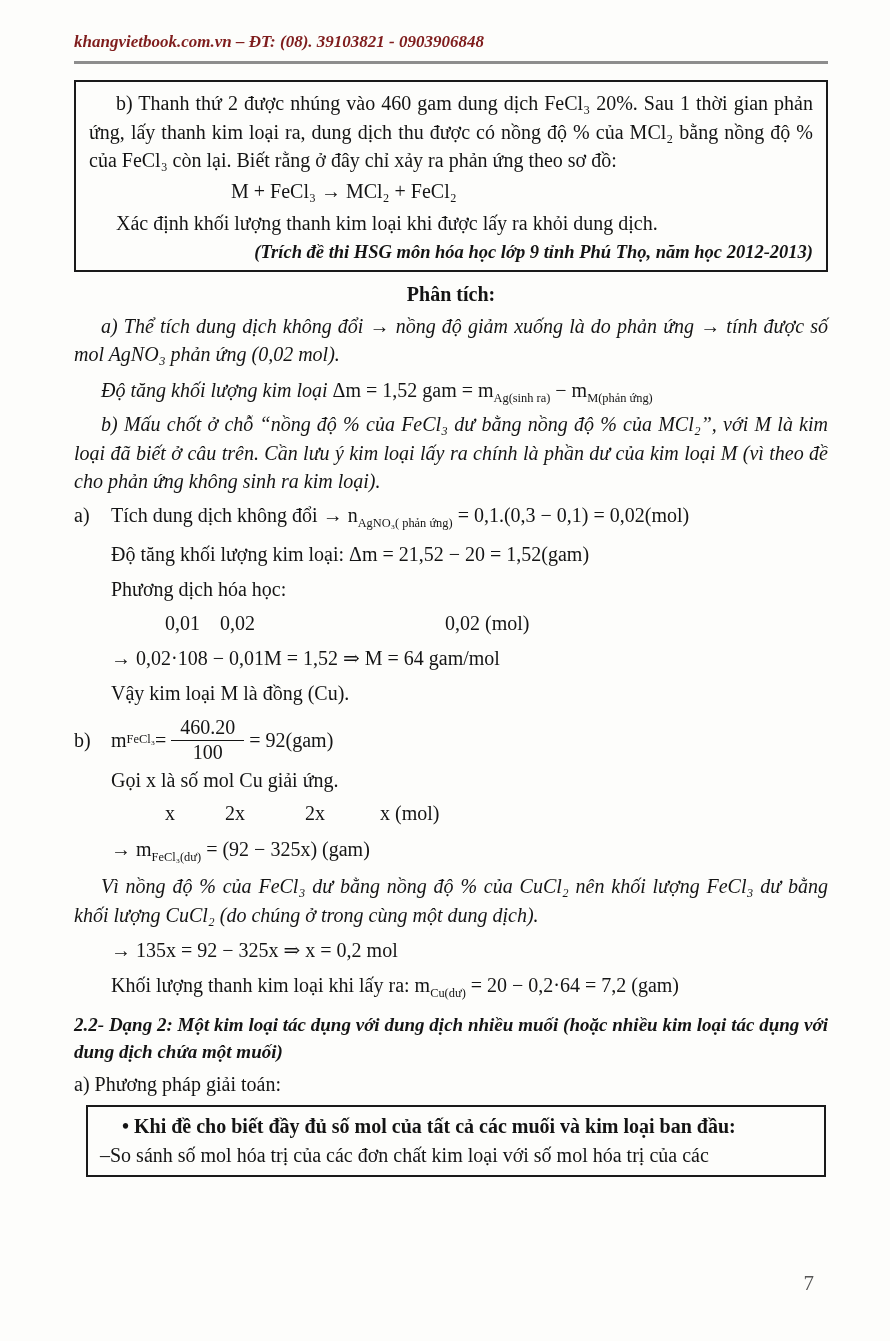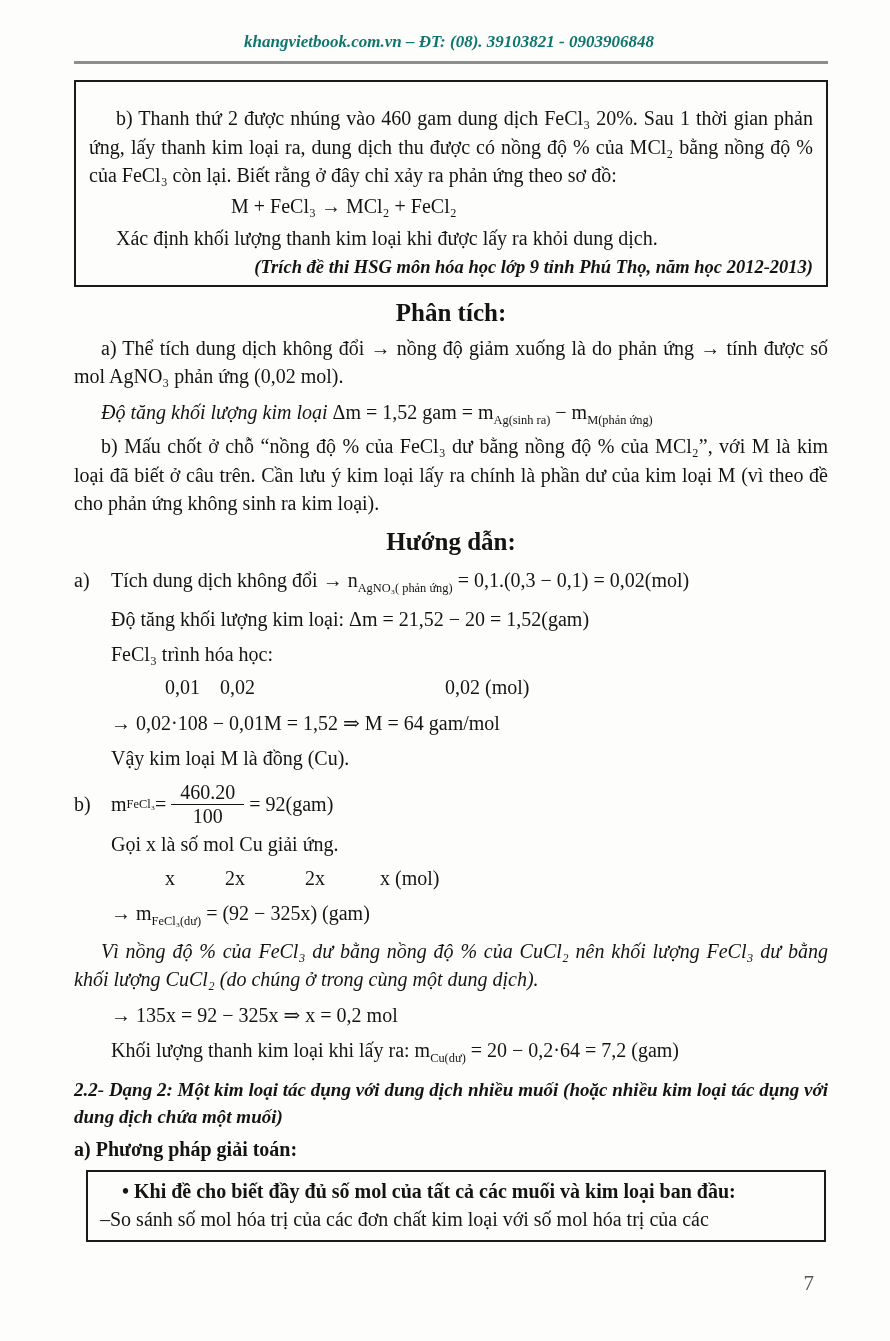--- a/index.html
+++ b/index.html
@@ -4,48 +4,48 @@
 <style>
   * { margin:0; padding:0; box-sizing:border-box; }
   html, body { background:#e8e8e8; }
   .page {
     width:890px; height:1341px; margin:0 auto; background:#fdfdfb;
     font-family:"Liberation Serif","DejaVu Serif",serif;
     font-size:20px; color:#141414; line-height:1.42;
     padding:30px 62px 0 74px; overflow:hidden; position:relative;
   }
   
-  .header-row { text-align:center; font-style:italic; font-weight:bold; color:#0f766e; font-size:17px; padding-right:4px; }
+  .header-row { text-align:left; font-style:italic; font-weight:bold; color:#7f1d1d; font-size:17px; padding-right:4px; }
   .header-rule { border:none; border-top:3px solid #8d8d8d; margin:7px 0 16px 0; }
   
-  .problem-box { border:2px solid #1a1a1a; padding:22px 13px 5px 13px; margin-bottom:8px; }
+  .problem-box { border:2px solid #1a1a1a; padding:7px 13px 5px 13px; margin-bottom:8px; }
   .jp { text-align:justify; }
   .indent { text-indent:27px; }
   .chem-eq-box { padding-left:142px; margin:3px 0; }
   .source-line { text-align:right; font-weight:bold; font-style:italic; font-size:18.5px; margin-top:2px; }
   
-  .center-heading { text-align:center; font-weight:bold; font-size:25px; margin:7px 0 3px; }
+  .center-heading { text-align:center; font-weight:bold; font-size:20px; margin:7px 0 3px; }
   .italic { font-style:italic; }
-  .analysis-para { text-align:justify; text-indent:27px; margin-top:3px; }
+  .analysis-para { font-style:italic; text-align:justify; text-indent:27px; margin-top:3px; }
   .hang-line { margin-top:7px; padding-left:27px; }
   sub { font-size:0.62em; }
   
   .sol { position:relative; padding-left:37px; margin-top:6px; }
   .sol-label { position:absolute; left:0; top:0; }
   .sol-line { margin-top:7px; }
   .chem-eq { white-space:pre; margin:5px 0 0 54px; }
   .arrow-line { margin-top:7px; }
   .frac-line { display:flex; align-items:center; min-height:52px; }
   .frac { display:inline-block; vertical-align:middle; text-align:center; line-height:1.12; margin:0 5px; }
   .frac .num { display:block; border-bottom:1.7px solid #141414; padding:0 9px 1px; }
   .frac .den { display:block; }
   .body-para { text-align:justify; text-indent:27px; margin-top:6px; }
   
   .section-heading { font-weight:bold; font-style:italic; text-align:justify; margin-top:9px; font-size:19px; }
-  .method-label { font-weight:bold; margin-top:4px; }
+  .method-label { font-weight:normal; margin-top:4px; }
   .method-box { border:2px solid #1a1a1a; margin:7px 2px 0 12px; padding:5px 12px 6px 12px; }
   .method-box .bullet-line { font-weight:bold; padding-left:22px; }
   .method-box .cont-line { text-align:justify; }
   
   .page-number { position:absolute; right:76px; bottom:42px; color:#555; font-size:21px; }
 </style>
 </head>
 <body>
 
 <div class="page">
@@ -58,27 +58,26 @@
     <p class="chem-eq-box">M + FeCl₃ →  MCl₂ + FeCl₂</p>
     <p class="indent">Xác định khối lượng thanh kim loại khi được lấy ra khỏi dung dịch.</p>
     <p class="source-line">(Trích đề thi HSG môn hóa học lớp 9 tỉnh Phú Thọ, năm học 2012-2013)</p>
   </div>
 
   <h3 class="center-heading">Phân tích:</h3>
   <p class="analysis-para">a) Thể tích dung dịch không đổi → nồng độ giảm xuống là do phản ứng → tính được số mol AgNO₃ phản ứng (0,02 mol).</p>
   <p class="hang-line"><span class="italic">Độ tăng khối lượng kim loại  </span><span>Δm = 1,52 gam = m</span><sub>Ag(sinh ra)</sub><span> − m</span><sub>M(phản ứng)</sub></p>
   <p class="analysis-para">b) Mấu chốt ở chỗ “nồng độ % của FeCl₃ dư bằng nồng độ % của MCl₂”, với M là kim loại đã biết ở câu trên. Cần lưu ý kim loại lấy ra chính là phần dư của kim loại M (vì theo đề cho phản ứng không sinh ra kim loại).</p>
 
-  <h3 class="center-heading">Hướng dẫn:</h3>
 
   <div class="sol">
     <span class="sol-label">a)</span>
     <p><span>Tích dung dịch không đổi → n</span><sub>AgNO₃( phản ứng)</sub><span> = 0,1.(0,3 − 0,1) = 0,02(mol)</span></p>
     <p class="sol-line">Độ tăng khối lượng kim loại: Δm = 21,52 − 20 = 1,52(gam)</p>
-    <p class="sol-line">FeCl₃ trình hóa học:</p>
+    <p class="sol-line">Phương dịch hóa học:</p>
     <p class="chem-eq">0,01    0,02                                      0,02 (mol)</p>
     <p class="arrow-line">→ 0,02·108 − 0,01M = 1,52 ⇒ M = 64 gam/mol</p>
     <p class="sol-line">Vậy kim loại M là đồng (Cu).</p>
   </div>
 
   <div class="sol">
     <span class="sol-label" style="top:12px;">b)</span>
     <p class="frac-line">
         <span>m</span>
         <sub>FeCl₃</sub>

